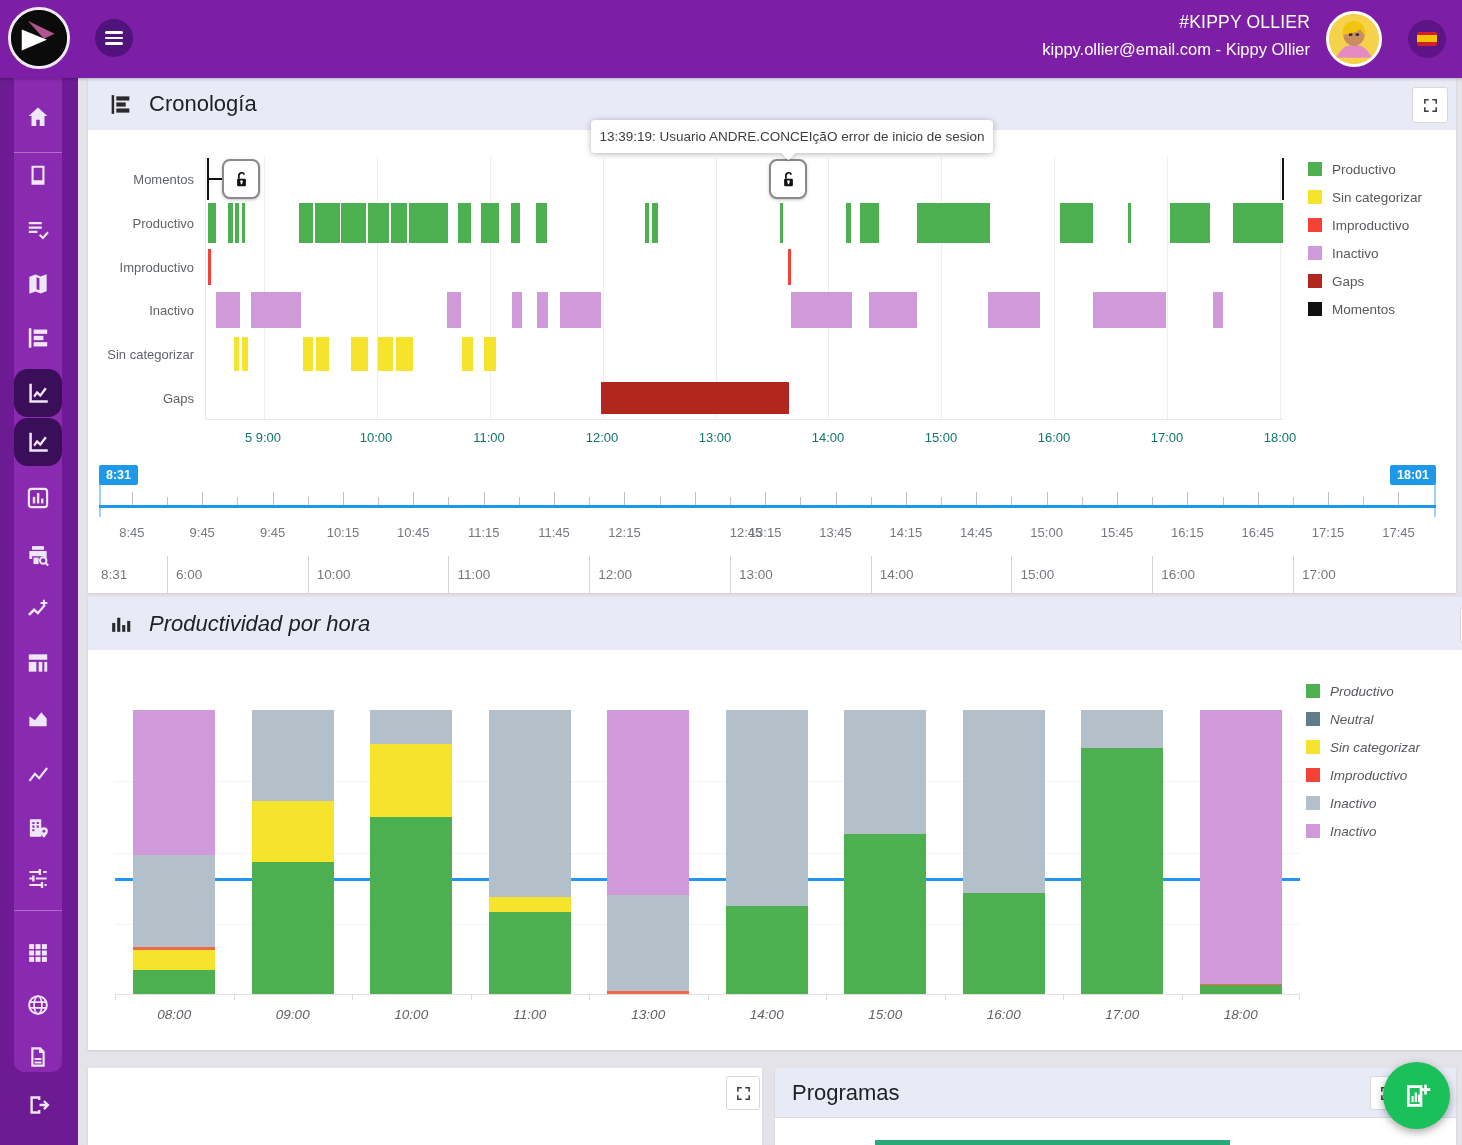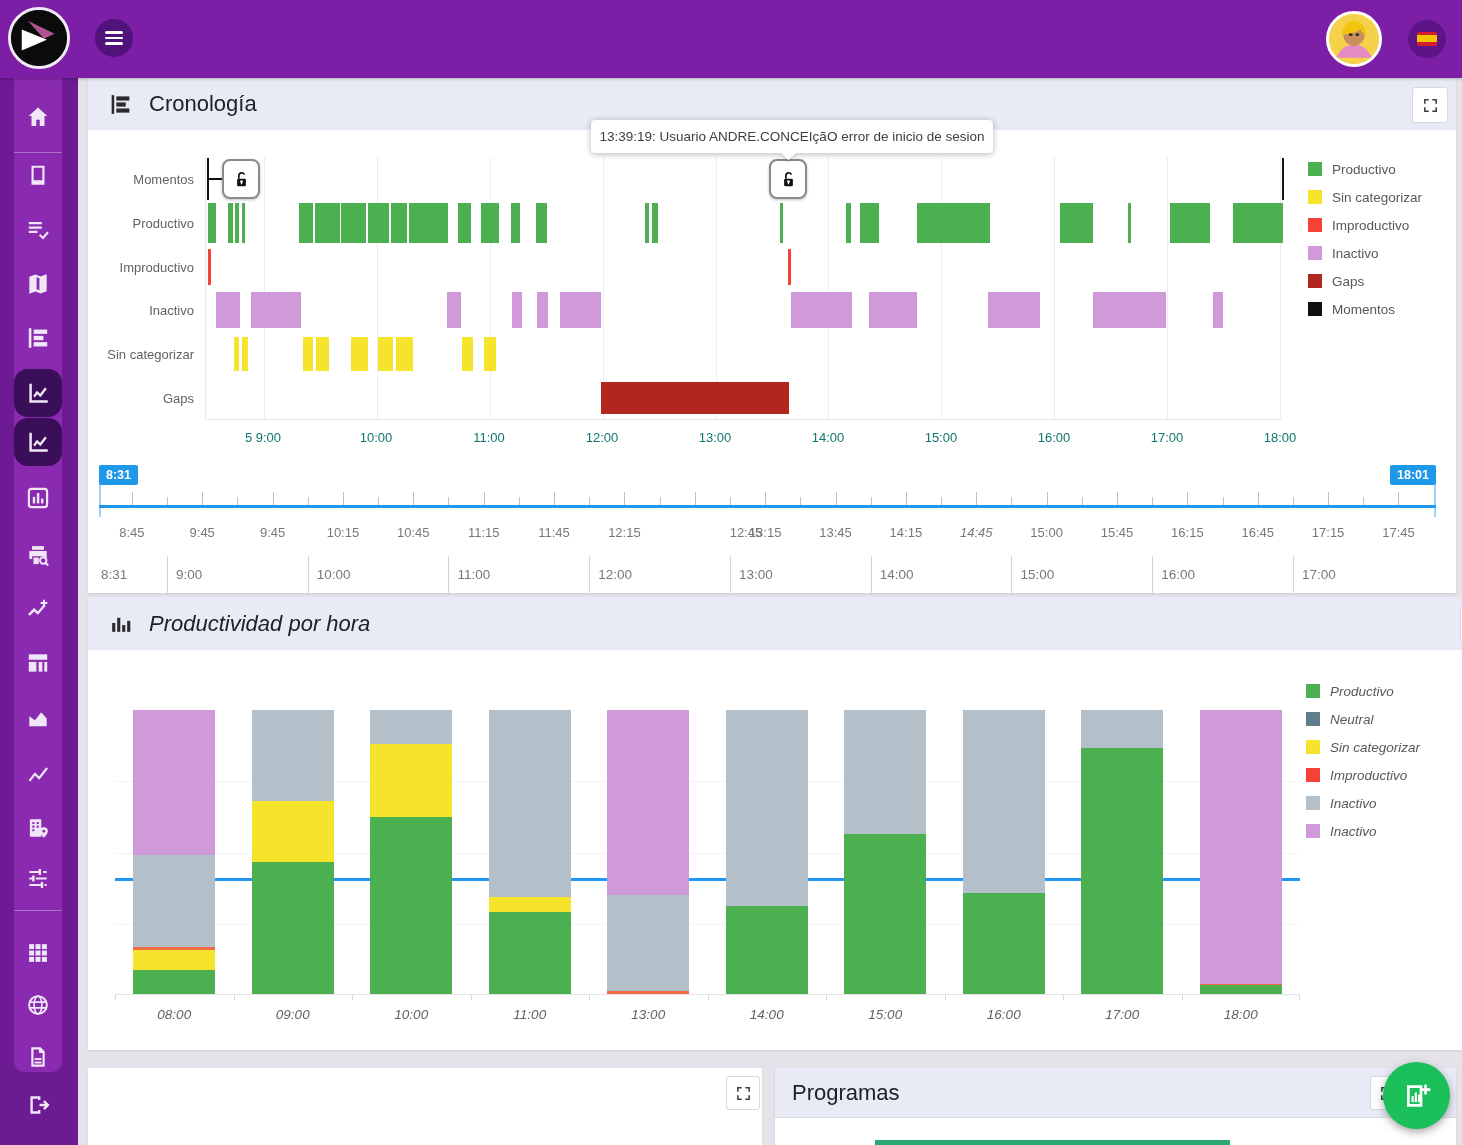--- a/index.html
+++ b/index.html
@@ -101,20 +101,24 @@
           <circle cx="12" cy="12" r="12" fill="#0b0b0b"></circle>
           <path d="M7.2 4.6l11.5 5.6-4.6 2.1z" fill="#b0548e"></path>
           <path d="M4.6 8.4l10.8 4.4-10.8 4.6z" fill="#fff"></path>
         </svg>
     </div>
     <button class="hamburger">
         <span></span>
         <span></span>
         <span></span>
       </button>
+    <div class="userinfo">
+      <div class="team">#KIPPY OLLIER</div>
+      <div class="user">kippy.ollier@email.com - Kippy Ollier</div>
+    </div>
     <div class="avatar">
       <svg viewBox="0 0 24 24">
           <circle cx="12" cy="12" r="12" fill="#f6d24b"></circle>
           <path d="M3.5 21c1.6-4.2 4.7-6.3 8.5-6.3s6.9 2.1 8.5 6.3z" fill="#e48bc4"></path>
           <circle cx="12" cy="10.2" r="5.1" fill="#c98d5e"></circle>
           <path d="M6.4 10C6.4 5.6 9 3.4 12 3.4s5.6 2.2 5.6 6.6c-1.9-1-2.7-2.8-2.7-2.8-1.2 1.7-4.6 2.3-8.5 2.8z" fill="#f1c40f"></path>
           <path d="M9.6 9.9h1.6M12.8 9.9h1.6" stroke="#222" stroke-width="1.1"></path>
         </svg>
     </div>
     <button class="flag-btn">
@@ -371,21 +375,21 @@
 
     <div class="handle" id="handle-start" style="left:11px">8:31</div>
     <div class="handle" id="handle-end" style="right:20px">18:01</div>
     <div class="handle-stem" style="left:11px"></div>
     <div class="handle-stem" style="left:1346px"></div>
     <div class="slider-line"></div>
     <div id="slider-ticks"></div>
     <div class="major-strip" id="major-strip">
         <div class="major-lb" style="left: 2px;">8:31</div>
         <div class="major-div" style="left: 68.0228px;"></div>
-        <div class="major-lb" style="left: 77.0228px;">9:00</div>
+        <div class="major-lb" style="left: 77.0228px;">6:00</div>
         <div class="major-div" style="left: 208.76px;"></div>
         <div class="major-lb" style="left: 217.76px;">10:00</div>
         <div class="major-div" style="left: 349.496px;"></div>
         <div class="major-lb" style="left: 358.496px;">11:00</div>
         <div class="major-div" style="left: 490.233px;"></div>
         <div class="major-lb" style="left: 499.233px;">12:00</div>
         <div class="major-div" style="left: 630.97px;"></div>
         <div class="major-lb" style="left: 639.97px;">13:00</div>
         <div class="major-div" style="left: 771.707px;"></div>
         <div class="major-lb" style="left: 780.707px;">14:00</div>
@@ -454,21 +458,21 @@
       <div class="minor-lb" style="left: 184.575px;">9:45</div>
       <div class="minor-lb" style="left: 254.944px;">10:15</div>
       <div class="minor-lb" style="left: 325.312px;">10:45</div>
       <div class="minor-lb" style="left: 395.681px;">11:15</div>
       <div class="minor-lb" style="left: 466.049px;">11:45</div>
       <div class="minor-lb" style="left: 536.418px;">12:15</div>
       <div class="minor-lb" style="left: 630px; margin-left: 28px;">12:45</div>
       <div class="minor-lb" style="left: 677.154px;">13:15</div>
       <div class="minor-lb" style="left: 747.523px;">13:45</div>
       <div class="minor-lb" style="left: 817.891px;">14:15</div>
-      <div class="minor-lb" style="left: 888.26px; font-style: italic;">14:45</div>
+      <div class="minor-lb" style="left: 888.26px;">14:45</div>
       <div class="minor-lb" style="left: 958.628px;">15:00</div>
       <div class="minor-lb" style="left: 1029px;">15:45</div>
       <div class="minor-lb" style="left: 1099.36px;">16:15</div>
       <div class="minor-lb" style="left: 1169.73px;">16:45</div>
       <div class="minor-lb" style="left: 1240.1px;">17:15</div>
       <div class="minor-lb" style="left: 1310.47px;">17:45</div>
     </section>
 
   <section class="card" id="card-hora">
     <div class="card-header" style="height:53px">

